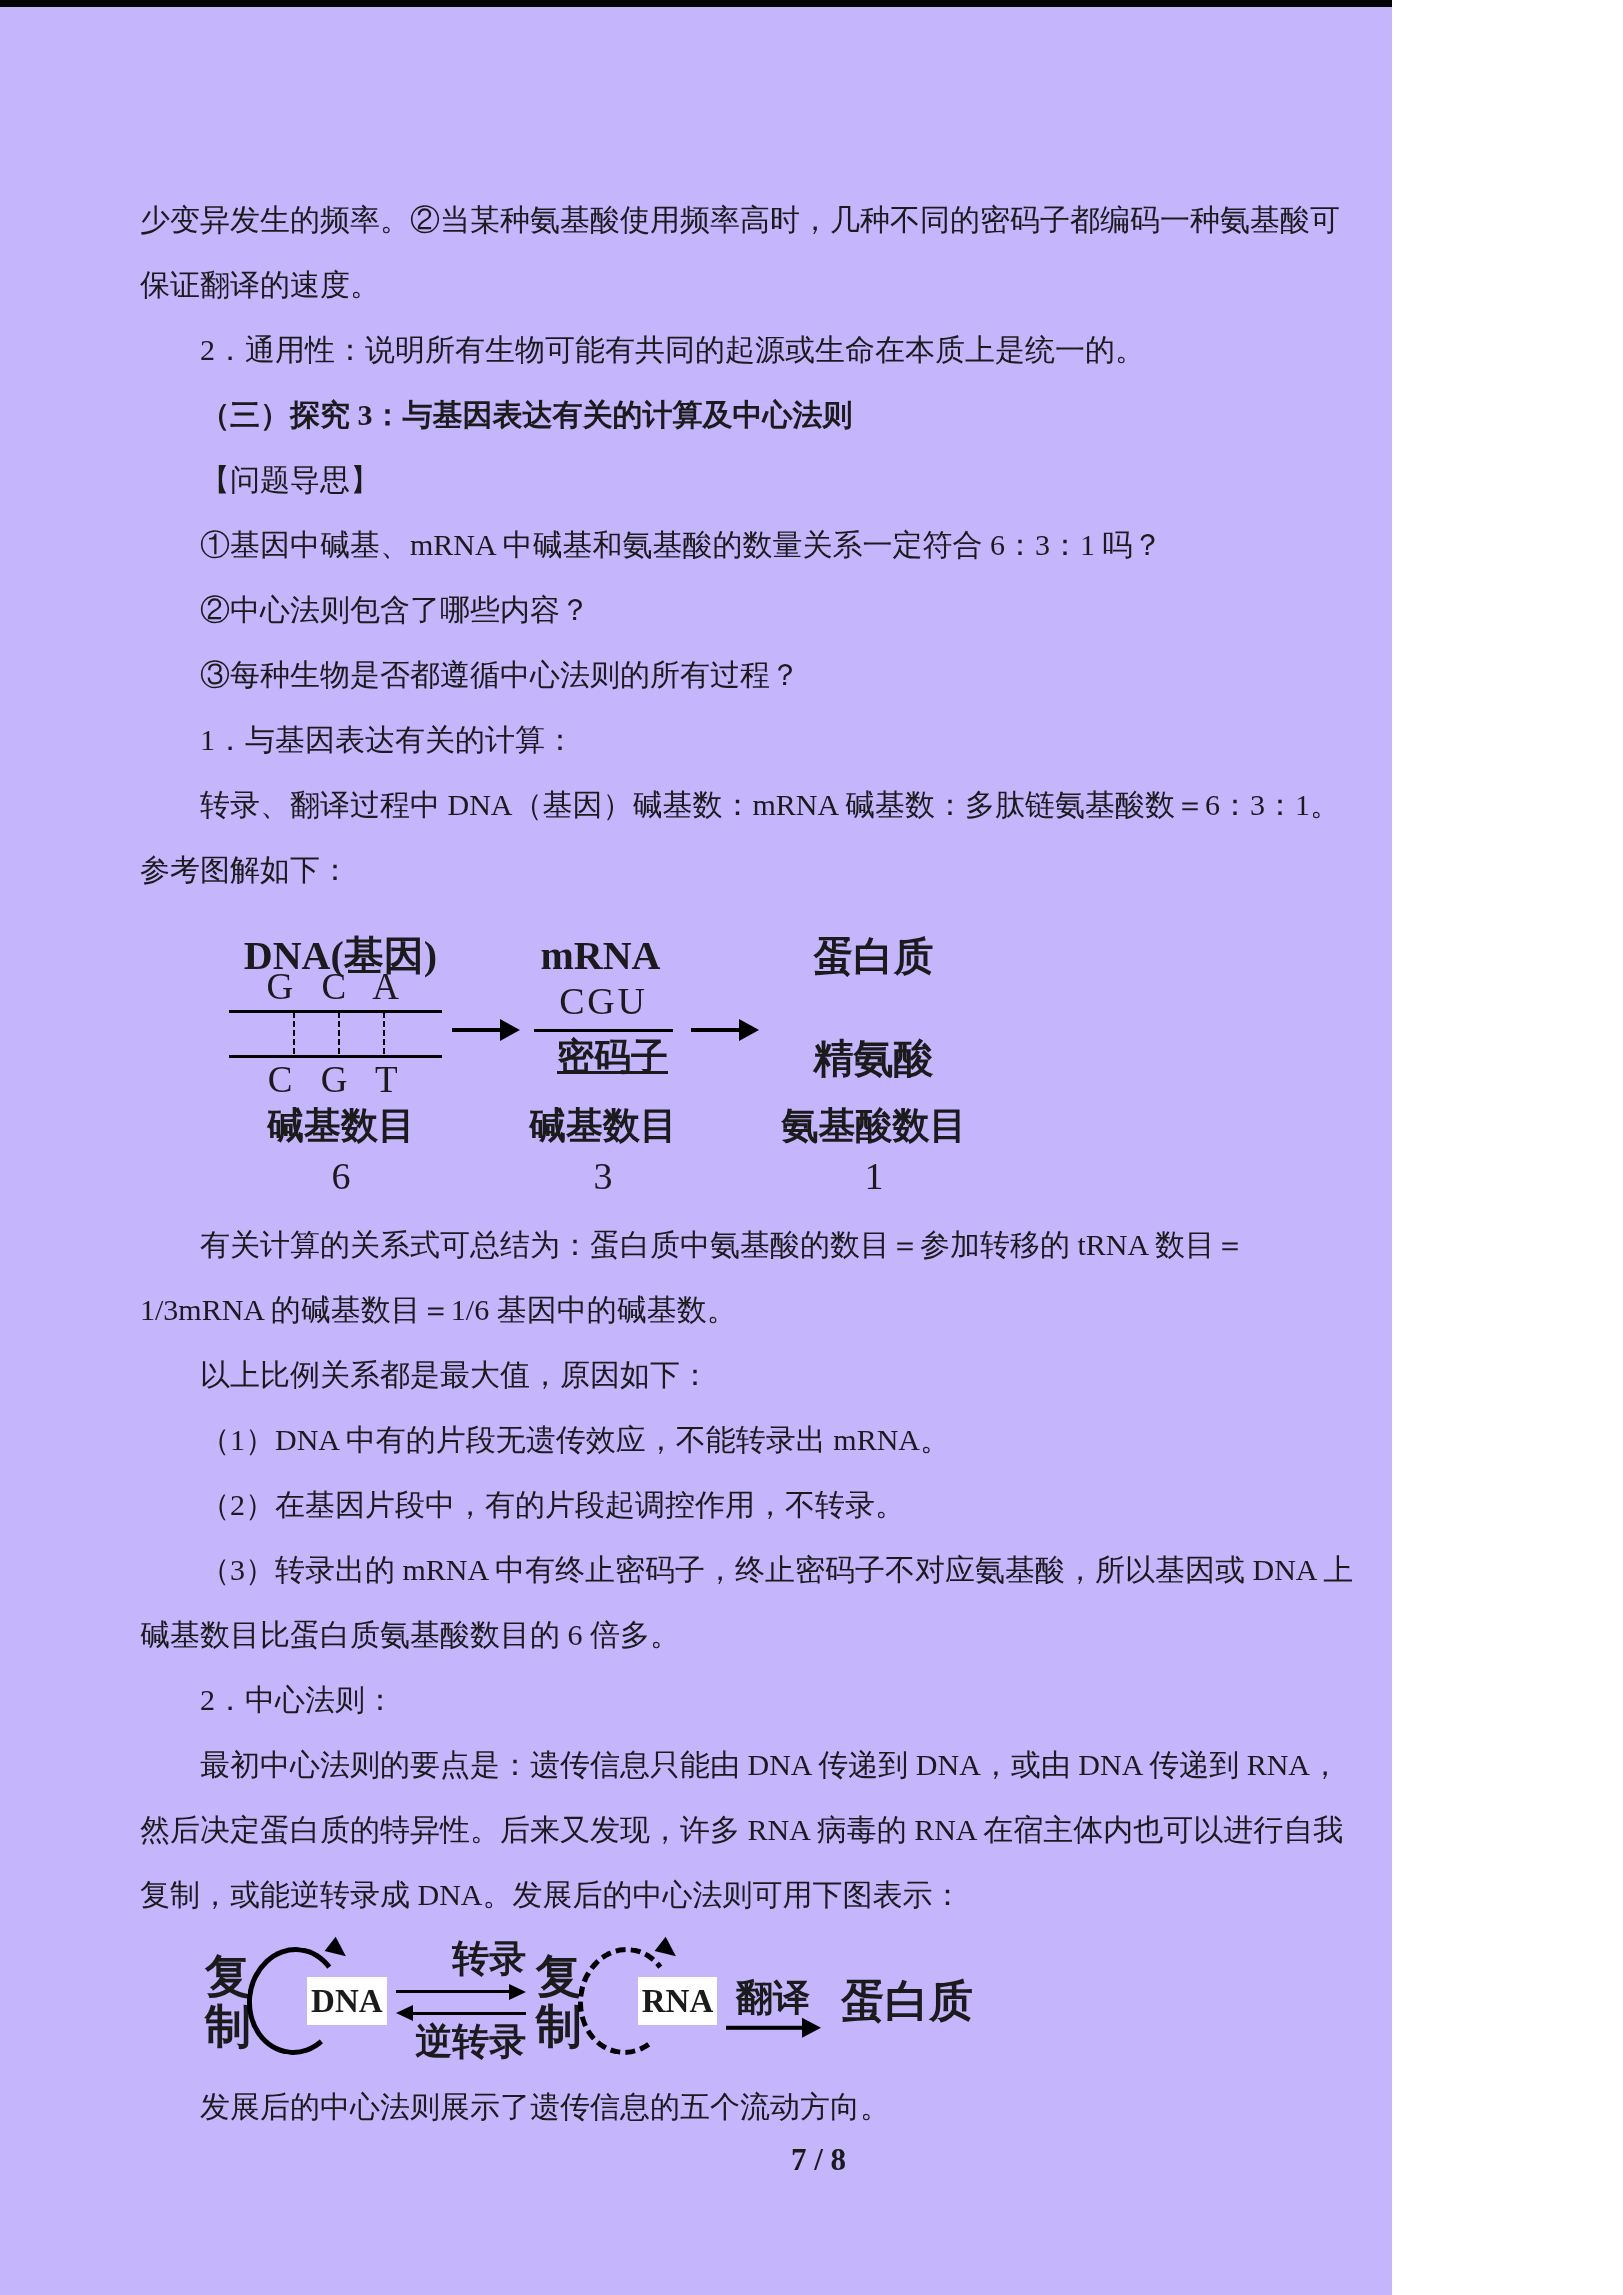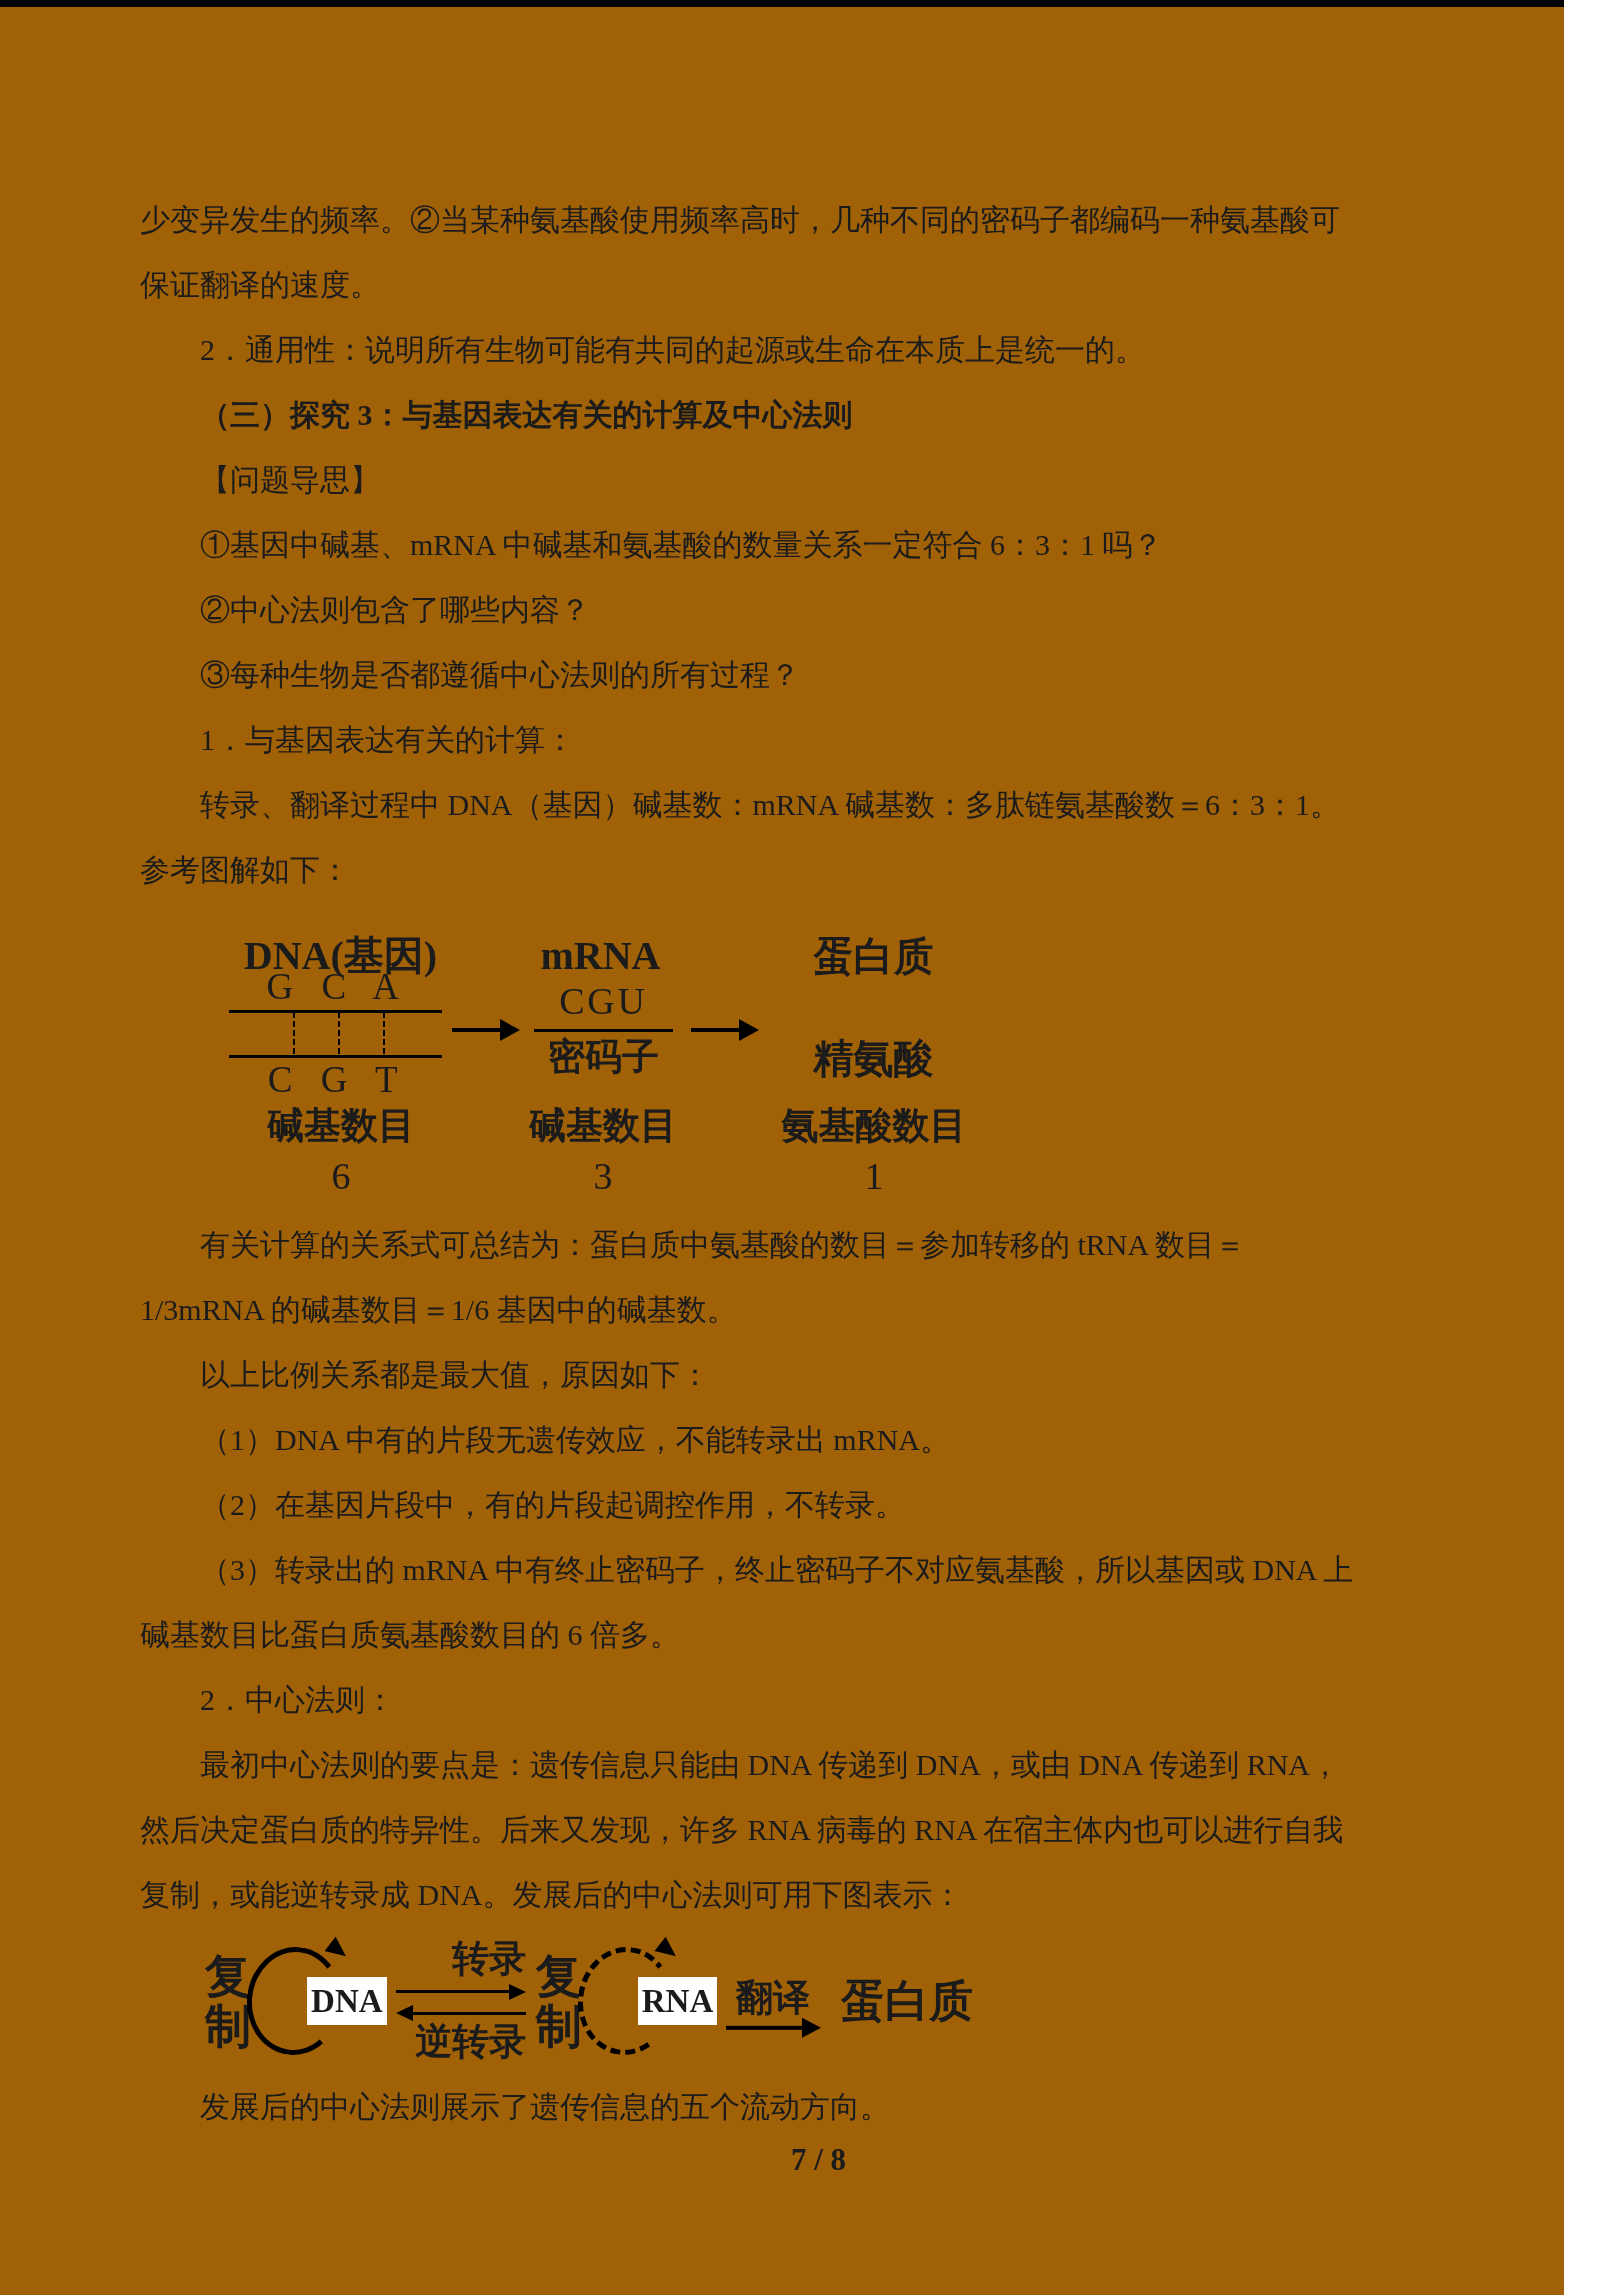--- a/index.html
+++ b/index.html
@@ -1,16 +1,16 @@
 <!DOCTYPE html>
 <html style="font-size:11px"><head>
 <meta charset="utf-8">
 <style>
   html,body{margin:0;padding:0;}
-  .page{position:relative;width:1564px;height:2295px;background:#a16207;overflow:hidden;
+  .page{position:relative;width:1392px;height:2295px;background:#c4b5fd;overflow:hidden;
         font-family:"Liberation Serif","DejaVu Serif",serif;color:#1b1b1b;}
   .topbar{position:absolute;top:0;left:0;width:1623px;height:6.8px;background:#050505;}
   .content{position:absolute;left:140px;top:187px;width:1357px;}
   .ln{margin:0;font-size:30px;line-height:65px;height:65px;white-space:nowrap;}
   .ind{padding-left:60px;}
   .bold{font-weight:bold;}
   .hei{font-family:"Liberation Sans","DejaVu Sans",sans-serif;font-weight:700;}
 
   
   .d1{position:relative;height:310px;}
@@ -84,21 +84,21 @@
       <div class="abs strand" style="left:89px;top:153px;width:213px;"></div>
       <div class="abs bases" style="left:95px;top:158px;width:205px;">C G T</div>
 
       <div class="harrow" style="left:312px;top:117px;width:68px;">
         <div class="shaft"></div>
           <div class="head"></div>
       </div>
 
       <div class="abs codon" style="left:361px;top:79px;width:205px;">CGU</div>
       <div class="abs strand" style="left:394px;top:127px;width:139px;"></div>
-      <div class="abs d1lab hei" style="left:361px;top:135px;width:205px;">密码子</div>
+      <div class="abs d1lab hei" style="left:370px;top:135px;width:205px;text-decoration:underline;">密码子</div>
 
       <div class="harrow" style="left:551px;top:117px;width:68px;">
         <div class="shaft"></div>
           <div class="head"></div>
       </div>
 
       <div class="abs hdr hei" style="left:631px;top:102px;width:205px;text-align:center;">精氨酸</div>
 
       <div class="abs d1lab hei" style="left:92px;top:204px;width:218px;">碱基数目</div>
       <div class="abs d1lab hei" style="left:354px;top:204px;width:218px;">碱基数目</div>

